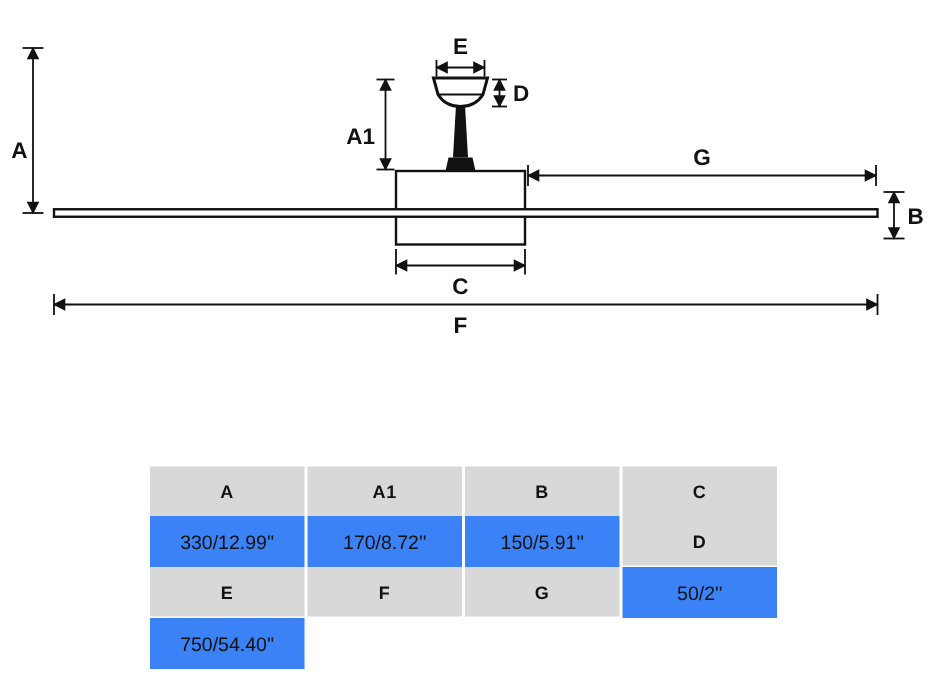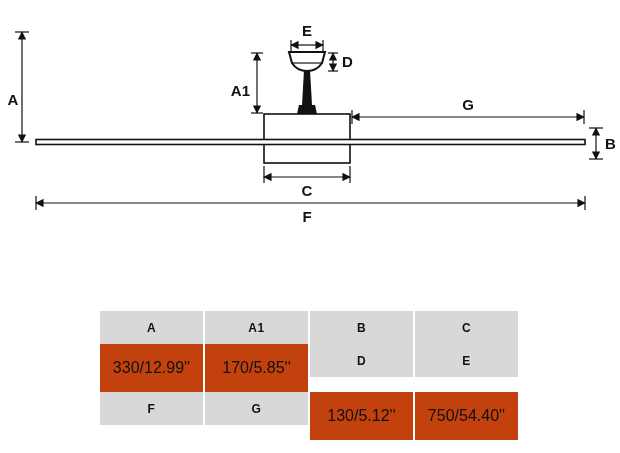--- a/index.html
+++ b/index.html
@@ -44,27 +44,27 @@
     background: #d8d8d8;
     height: 33px;
     display: flex;
     align-items: center;
     justify-content: center;
     font-weight: bold;
     font-size: 12px;
     letter-spacing: 0.5px;
   }
   .vcell {
-    background: #c2410c;
-    height: 48px;
+    background: #3b82f6;
+    height: 34px;
     display: flex;
     align-items: center;
     justify-content: center;
     font-weight: normal;
-    font-size: 16px;
+    font-size: 13px;
   }
 </style>
 </head>
 <body>
 
 <div class="stage">
 
   <div class="diagram-wrap">
     <svg width="620" height="300" viewBox="0 0 620 300" xmlns="http://www.w3.org/2000/svg">
       <defs>
@@ -144,24 +144,25 @@
     </svg>
   </div>
 
   <div class="dims-table">
     <div class="hcell">A</div>
     <div class="hcell">A1</div>
     <div class="hcell">B</div>
     <div class="hcell">C</div>
 
     <div class="vcell">330/12.99''</div>
-    <div class="vcell">170/5.85''</div>
+    <div class="vcell">170/8.72''</div>
+    <div class="vcell">150/5.91''</div>
 
     <div class="hcell">D</div>
     <div class="hcell">E</div>
     <div class="hcell">F</div>
     <div class="hcell">G</div>
 
-    <div class="vcell">130/5.12''</div>
+    <div class="vcell">50/2''</div>
     <div class="vcell">750/54.40''</div>
   </div>
 
 </div>
 
 </body></html>

